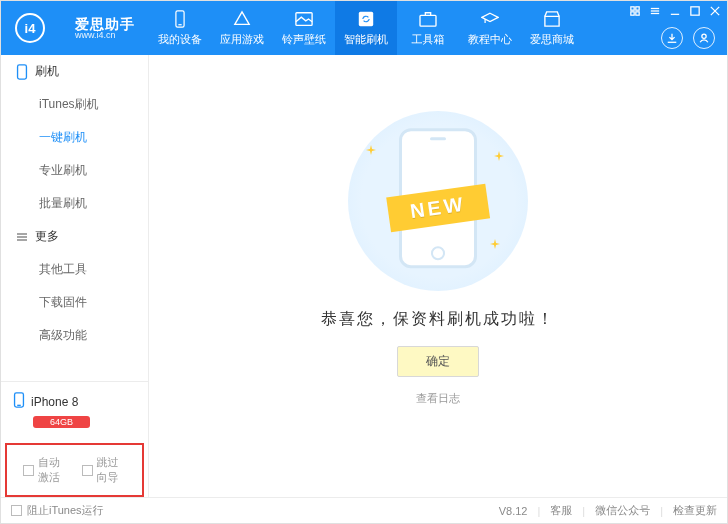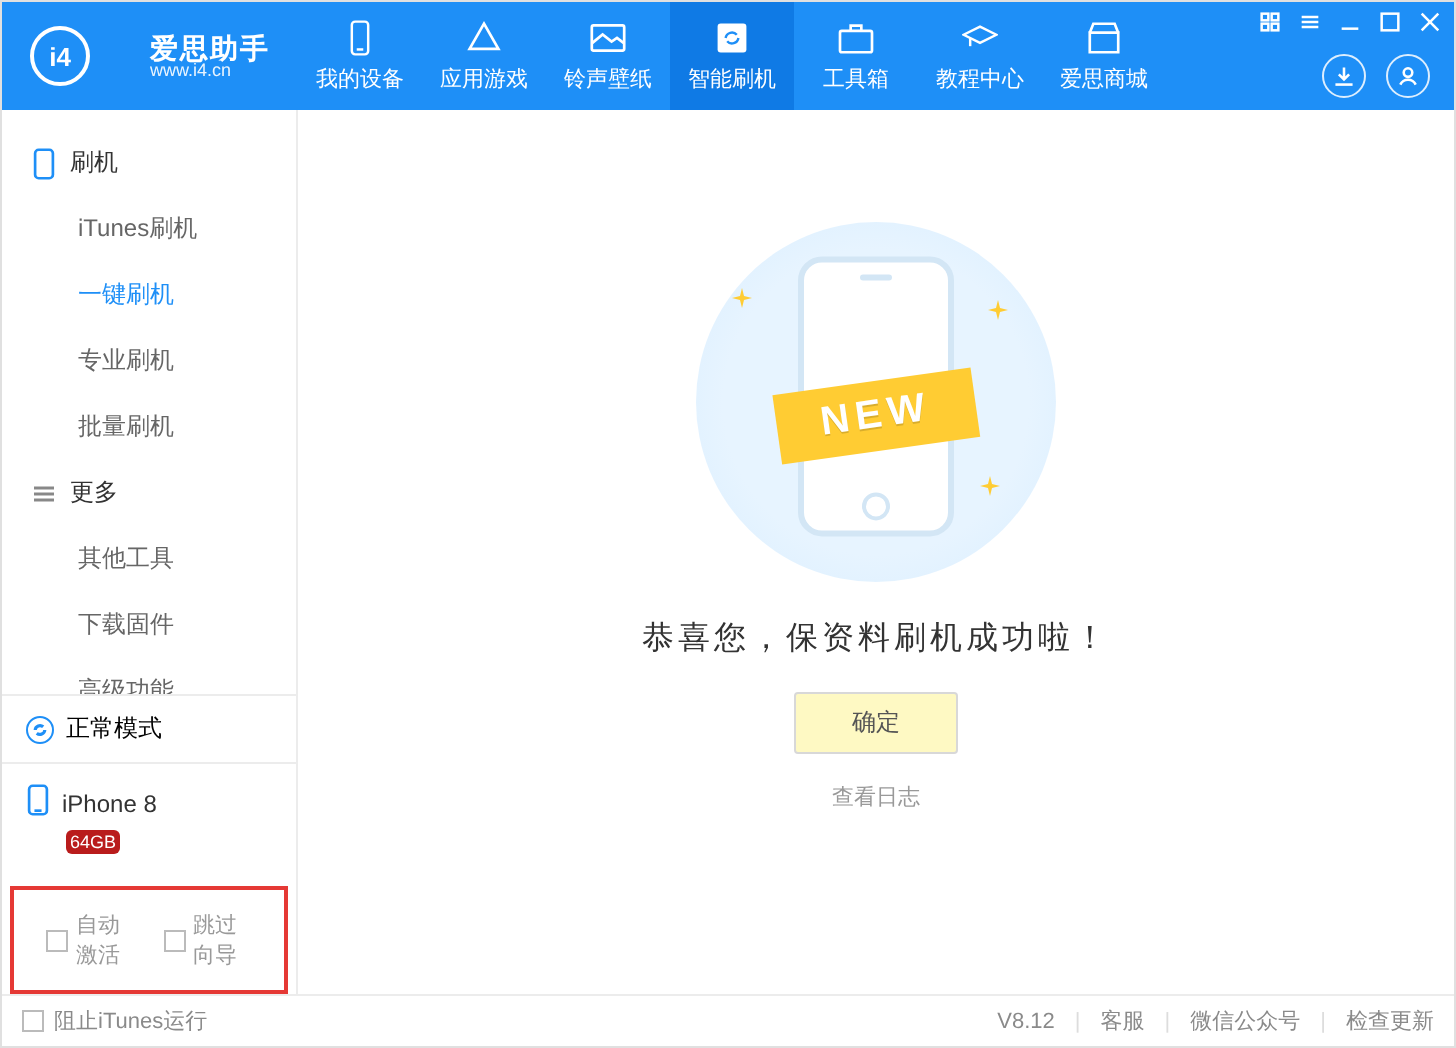--- a/index.html
+++ b/index.html
@@ -21,34 +21,34 @@
   .hdr-right { position:absolute; top:4px; right:6px; display:flex; gap:8px; }
   .hdr-icon { width:12px; height:12px; display:flex; align-items:center; justify-content:center; cursor:pointer; }
   .hdr-icon svg { stroke:#fff; fill:none; stroke-width:1.5; }
   .hdr-user { position:absolute; right:12px; bottom:6px; display:flex; gap:10px; }
   .circ-icon { width:22px; height:22px; border:1.5px solid rgba(255,255,255,.85); border-radius:50%; display:flex; align-items:center; justify-content:center; cursor:pointer; }
   .circ-icon svg { stroke:#fff; fill:none; stroke-width:1.5; }
 
   
   .body-area { flex:1; display:flex; overflow:hidden; }
   .sidebar { width:148px; border-right:1px solid #ececec; display:flex; flex-direction:column; }
-  .side-scroll { flex:1; overflow:hidden; padding-top:10px; }
+  .side-scroll { flex:1; overflow:hidden; padding-top:0; }
   .side-section { font-size:12px; }
   .side-hdr { display:flex; align-items:center; color:#333; padding:8px 14px; font-weight:normal; }
   .side-hdr .ico { width:14px; display:flex; justify-content:center; margin-right:6px; }
   .side-item { padding:8px 12px 8px 38px; font-size:12px; color:#666; cursor:pointer; }
   .side-item.selected { color:#1e8ff7; }
 
   .side-status { border-top:1px solid #ececec; padding:8px 12px; font-size:12px; display:flex; align-items:center; gap:6px; }
   .side-status .dot { width:14px; height:14px; border:1.5px solid #1e8ff7; border-radius:50%; display:inline-flex; align-items:center; justify-content:center; }
   .side-status .dot svg { stroke:#1e8ff7; stroke-width:2; fill:none; }
   .side-device { border-top:1px solid #ececec; padding:10px 12px; }
   .side-device .row1 { display:flex; align-items:center; gap:6px; font-size:12px; font-weight:normal; color:#333; }
   .side-device .phone-ico svg { stroke:#1e8ff7; fill:none; stroke-width:1.5; }
-  .badge { display:inline-block; background:#b91c1c; color:#fff; font-size:9px; padding:1px 2px; border-radius:3px; margin-top:4px; margin-left:20px; }
+  .badge { display:inline-block; background:#ef4444; color:#fff; font-size:9px; padding:1px 17px; border-radius:3px; margin-top:4px; margin-left:20px; }
 
   .side-checks { border-top:1px solid #ececec; padding:10px 16px; display:flex; gap:14px; font-size:11px; color:#999; border:2px solid #e53935; margin:4px 4px 0 4px; }
   .chk-row { display:flex; align-items:center; gap:4px; cursor:pointer; }
   .chk-box { width:11px; height:11px; border:1px solid #bbb; flex-shrink:0; }
 
   
   .main { flex:1; display:flex; flex-direction:column; align-items:center; background:#fff; }
   .main-inner { flex:1; display:flex; flex-direction:column; align-items:center; justify-content:center; }
   .illus { width:180px; height:180px; position:relative; }
   .circle-bg { position:absolute; inset:0; border-radius:50%; background:radial-gradient(circle at 50% 50%, #e7f4ff 60%, #d7edff 100%); }
@@ -224,28 +224,20 @@
               </svg>
             </span>
           <span>更多</span>
         </div>
         <div class="side-item">其他工具</div>
         <div class="side-item">下载固件</div>
         <div class="side-item">高级功能</div>
       </div>
     </div>
 
-    <div class="side-status">
-      <span class="dot">
-          <svg width="8" height="8" viewBox="0 0 10 10">
-            <path d="M2 5a3 3 0 0 1 5-2M8 5a3 3 0 0 1-5 2"></path>
-          </svg>
-        </span>
-      <span>正常模式</span>
-    </div>
     <div class="side-device">
       <div class="row1">
         <span class="phone-ico"><svg width="12" height="16" viewBox="0 0 12 18">
               <rect x="1" y="1" width="10" height="16" rx="2"></rect>
               <line x1="4" y1="15" x2="8" y2="15"></line>
             </svg></span>
         <span>iPhone 8</span>
       </div>
       <span class="badge">64GB</span>
     </div>

